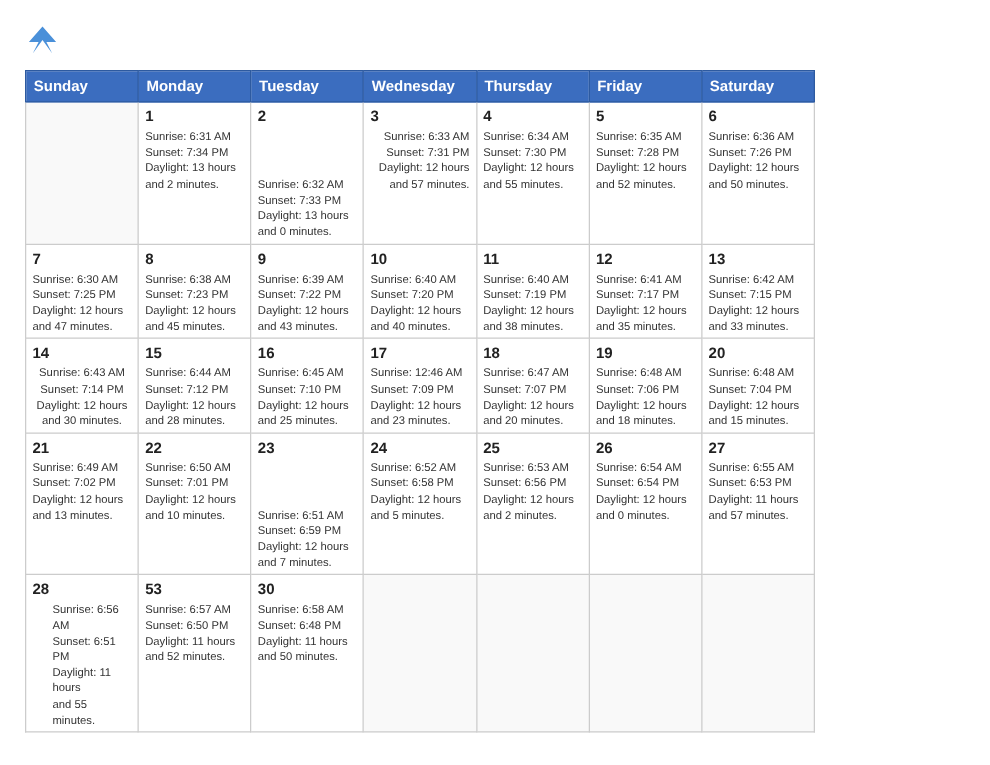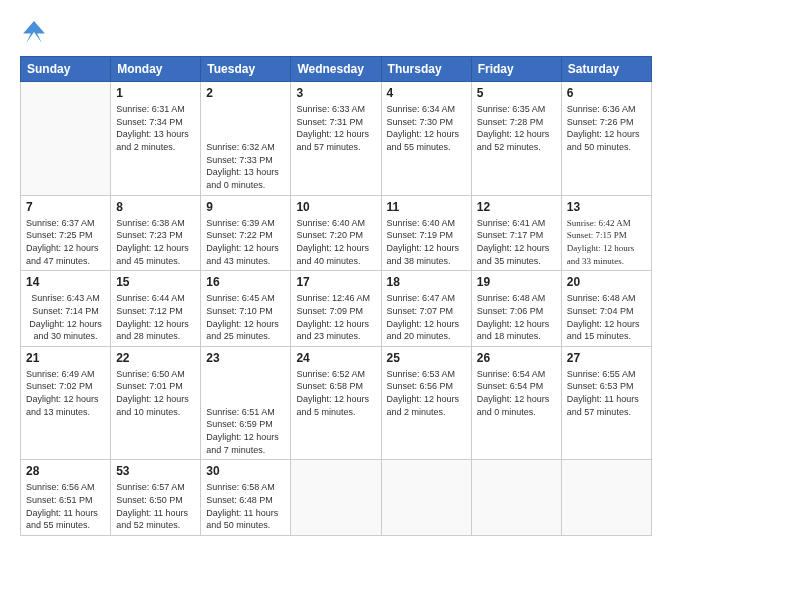--- a/index.html
+++ b/index.html
@@ -137,21 +137,21 @@
           </td>
           <td>
             <span class="day-number">2</span>
             <div class="day-info" style="white-space: pre-line; margin-top: 40px;">Sunrise: 6:32 AM
 Sunset: 7:33 PM
 Daylight: 13 hours
 and 0 minutes.</div>
           </td>
           <td>
             <span class="day-number">3</span>
-            <div class="day-info" style="white-space: pre-line;">Sunrise: 6:33 AM
+            <div class="day-info" style="white-space: pre-line; text-align: right;">Sunrise: 6:33 AM
 Sunset: 7:31 PM
 Daylight: 12 hours
 and 57 minutes.</div>
           </td>
           <td>
             <span class="day-number">4</span>
             <div class="day-info" style="white-space: pre-line;">Sunrise: 6:34 AM
 Sunset: 7:30 PM
 Daylight: 12 hours
 and 55 minutes.</div>
@@ -167,21 +167,21 @@
             <span class="day-number">6</span>
             <div class="day-info" style="white-space: pre-line;">Sunrise: 6:36 AM
 Sunset: 7:26 PM
 Daylight: 12 hours
 and 50 minutes.</div>
           </td>
         </tr>
         <tr>
           <td>
             <span class="day-number">7</span>
-            <div class="day-info" style="white-space: pre-line;">Sunrise: 6:37 AM
+            <div class="day-info" style="white-space: pre-line;">Sunrise: 6:30 AM
 Sunset: 7:25 PM
 Daylight: 12 hours
 and 47 minutes.</div>
           </td>
           <td>
             <span class="day-number">8</span>
             <div class="day-info" style="white-space: pre-line;">Sunrise: 6:38 AM
 Sunset: 7:23 PM
 Daylight: 12 hours
 and 45 minutes.</div>
@@ -209,21 +209,21 @@
           </td>
           <td>
             <span class="day-number">12</span>
             <div class="day-info" style="white-space: pre-line;">Sunrise: 6:41 AM
 Sunset: 7:17 PM
 Daylight: 12 hours
 and 35 minutes.</div>
           </td>
           <td>
             <span class="day-number">13</span>
-            <div class="day-info" style="white-space: pre-line; font-family: Liberation Serif, serif;">Sunrise: 6:42 AM
+            <div class="day-info" style="white-space: pre-line;">Sunrise: 6:42 AM
 Sunset: 7:15 PM
 Daylight: 12 hours
 and 33 minutes.</div>
           </td>
         </tr>
         <tr>
           <td>
             <span class="day-number">14</span>
             <div class="day-info" style="white-space: pre-line; text-align: center;">Sunrise: 6:43 AM
 Sunset: 7:14 PM
@@ -320,21 +320,21 @@
             <span class="day-number">27</span>
             <div class="day-info" style="white-space: pre-line;">Sunrise: 6:55 AM
 Sunset: 6:53 PM
 Daylight: 11 hours
 and 57 minutes.</div>
           </td>
         </tr>
         <tr>
           <td>
             <span class="day-number">28</span>
-            <div class="day-info" style="white-space: pre-line;">Sunrise: 6:56 AM
+            <div class="day-info" style="white-space: pre-line; margin-left: 16px;">Sunrise: 6:56 AM
 Sunset: 6:51 PM
 Daylight: 11 hours
 and 55 minutes.</div>
           </td>
           <td>
             <span class="day-number">53</span>
             <div class="day-info" style="white-space: pre-line;">Sunrise: 6:57 AM
 Sunset: 6:50 PM
 Daylight: 11 hours
 and 52 minutes.</div>

